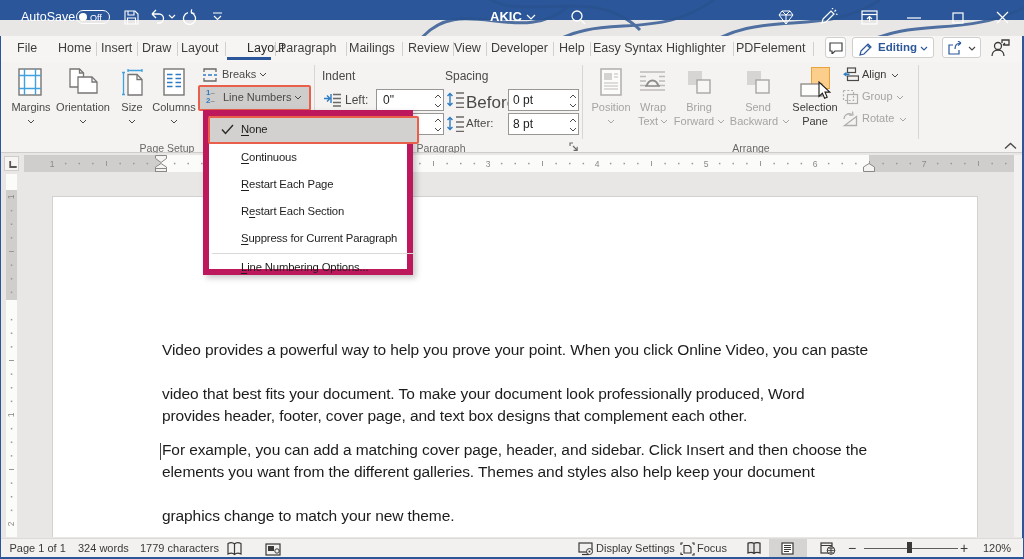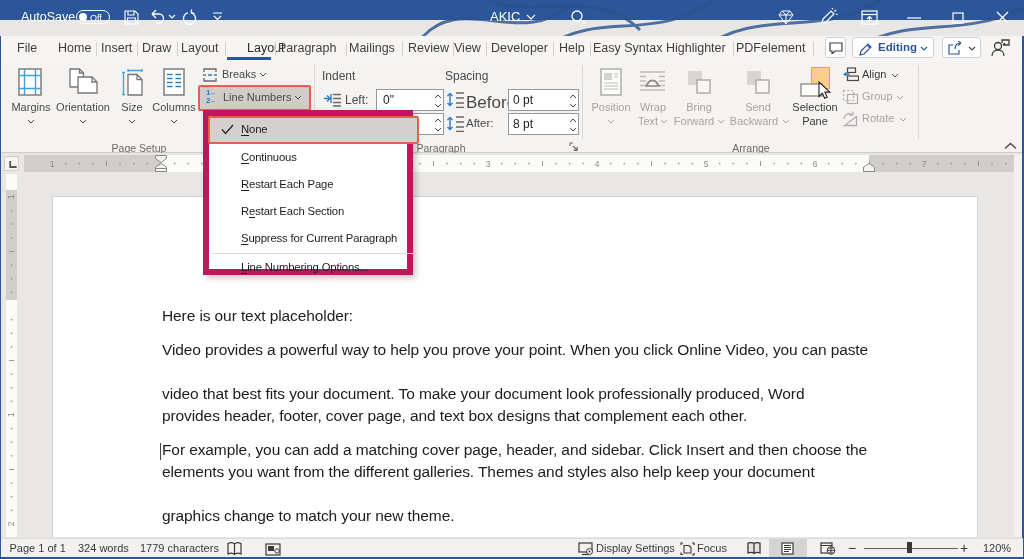--- a/index.html
+++ b/index.html
@@ -71,21 +71,21 @@
   <svg class="abs" style="left:168px;top:14px" width="8" height="5" viewBox="0 0 8 5">
       <path d="M1,1 L4,4 L7,1" fill="none" stroke="#fff" stroke-width="1.1"></path>
     </svg>
   <svg class="abs" style="left:181px;top:9px" width="17" height="16" viewBox="0 0 17 16">
     <path d="M10.05,3.7 A6,6 0 1 1 6.95,3.7" fill="none" stroke="#fff" stroke-width="1.3"></path>
     <path d="M10.05,3.7 l0.7,-3.3 M10.05,3.7 l3.4,0.8" fill="none" stroke="#fff" stroke-width="1.2"></path>
   </svg>
   <svg class="abs" style="left:212px;top:12px" width="11" height="9" viewBox="0 0 11 9">
     <path d="M1,1 h9 M2,4 l3.5,3.5 L9,4" fill="none" stroke="#fff" stroke-width="1.1"></path>
   </svg>
-  <div class="abs t" style="left:490px;top:9px;font-size:13px;font-weight:normal">AKIC</div>
+  <div class="abs t" style="left:490px;top:9px;font-size:13px;font-weight:bold">AKIC</div>
   <svg class="abs" style="left:526px;top:14px" width="10" height="6" viewBox="0 0 10 6">
       <path d="M1,1 L5,5 L9,1" fill="none" stroke="#fff" stroke-width="1.2"></path>
     </svg>
   <svg class="abs" style="left:570px;top:9px" width="16" height="16" viewBox="0 0 16 16">
     <circle cx="7" cy="7" r="5" fill="none" stroke="#fff" stroke-width="1.3"></circle>
     <path d="M11,11 L15,15" stroke="#fff" stroke-width="1.3"></path>
   </svg>
   <svg class="abs" style="left:778px;top:10px" width="16" height="15" viewBox="0 0 16 15">
     <g fill="none" stroke="#fff" stroke-width="1">
       <path d="M4,1 h8 l3,4 -7,9 -7,-9 z"></path>
@@ -210,21 +210,21 @@
   <svg class="abs" style="left:162px;top:6px" width="22" height="28" viewBox="0 0 22 28">
     <rect x="1" y="1" width="20" height="26" fill="#fff" stroke="#777573" stroke-width="1.4"></rect>
     <g stroke="#2e7cc3" stroke-width="1.4">
       <path d="M4,6.5 h5.5 M12.5,6.5 h5.5 M4,10.5 h5.5 M12.5,10.5 h5.5 M4,14.5 h5.5 M12.5,14.5 h5.5 M4,18.5 h5.5 M12.5,18.5 h5.5"></path>
     </g>
   </svg>
   <div class="biglabel" style="left:150px;top:39px;width:46px">Columns</div>
   <svg class="chev" style="left:169px;top:57px" viewBox="0 0 8 5">
       <path d="M1,1 L4,4 L7,1" fill="none" stroke="#4a4948" stroke-width="1"></path>
     </svg>
-  <div class="glabel" style="left:110px;width:56px">Page Setup</div>
+  <div class="glabel" style="left:138px;width:56px">Page Setup</div>
 
   <svg class="abs" style="left:202px;top:6px" width="15" height="14" viewBox="0 0 15 14">
     <g fill="none" stroke="#6b6967" stroke-width="1.3">
       <path d="M1,4 V1 h12 v3"></path>
       <path d="M1,10 v3 h12 v-3"></path>
     </g>
     <path d="M0,7 h3 M5,7 h4 M11,7 h3" stroke="#2e7cc3" stroke-width="1.5"></path>
   </svg>
   <div class="rbtn" style="left:221px;top:6px">Breaks</div>
   <svg class="chev" style="left:258px;top:10px" viewBox="0 0 8 5">
@@ -391,21 +391,20 @@
   <svg class="chev" style="left:898px;top:55px" viewBox="0 0 8 5">
       <path d="M1,1 L4,4 L7,1" fill="none" stroke="#a6a4a2" stroke-width="1"></path>
     </svg>
   <div class="glabel" style="left:725px;width:50px">Arrange</div>
   <svg class="abs" style="left:1003px;top:80px" width="13" height="8" viewBox="0 0 13 8">
       <path d="M1,6.5 L6.5,1.5 L12,6.5" fill="none" stroke="#4a4948" stroke-width="1.3"></path>
     </svg>
 </div>
 <div class="abs" id="docarea" style="left:1px;top:153px;width:1022px;height:385px;background:#e8e7e6"></div>
 <div class="abs" id="page">
-  <div class="docline" style="top:110px">Here is our text placeholder:</div>
   <div class="docline" style="top:144px">Video provides a powerful way to help you prove your point. When you click Online Video, you can paste</div>
   <div class="docline" style="top:210px">provides header, footer, cover page, and text box designs that complement each other.</div>
   <div class="docline" style="top:188px">video that best fits your document. To make your document look professionally produced, Word</div>
   <div class="docline" style="top:244px">For example, you can add a matching cover page, header, and sidebar. Click Insert and then choose the</div>
   <div class="docline" style="top:266px">elements you want from the different galleries. Themes and styles also help keep your document</div>
   <div class="docline" style="top:310px">graphics change to match your new theme.</div>
   <div class="abs" style="left:107px;top:246px;width:1.2px;height:17px;background:#444"></div>
 </div>
 <div class="abs" style="left:1014px;top:155px;width:8px;height:382px;background:#f2f1f0"></div>
 <div class="abs" id="menu">

